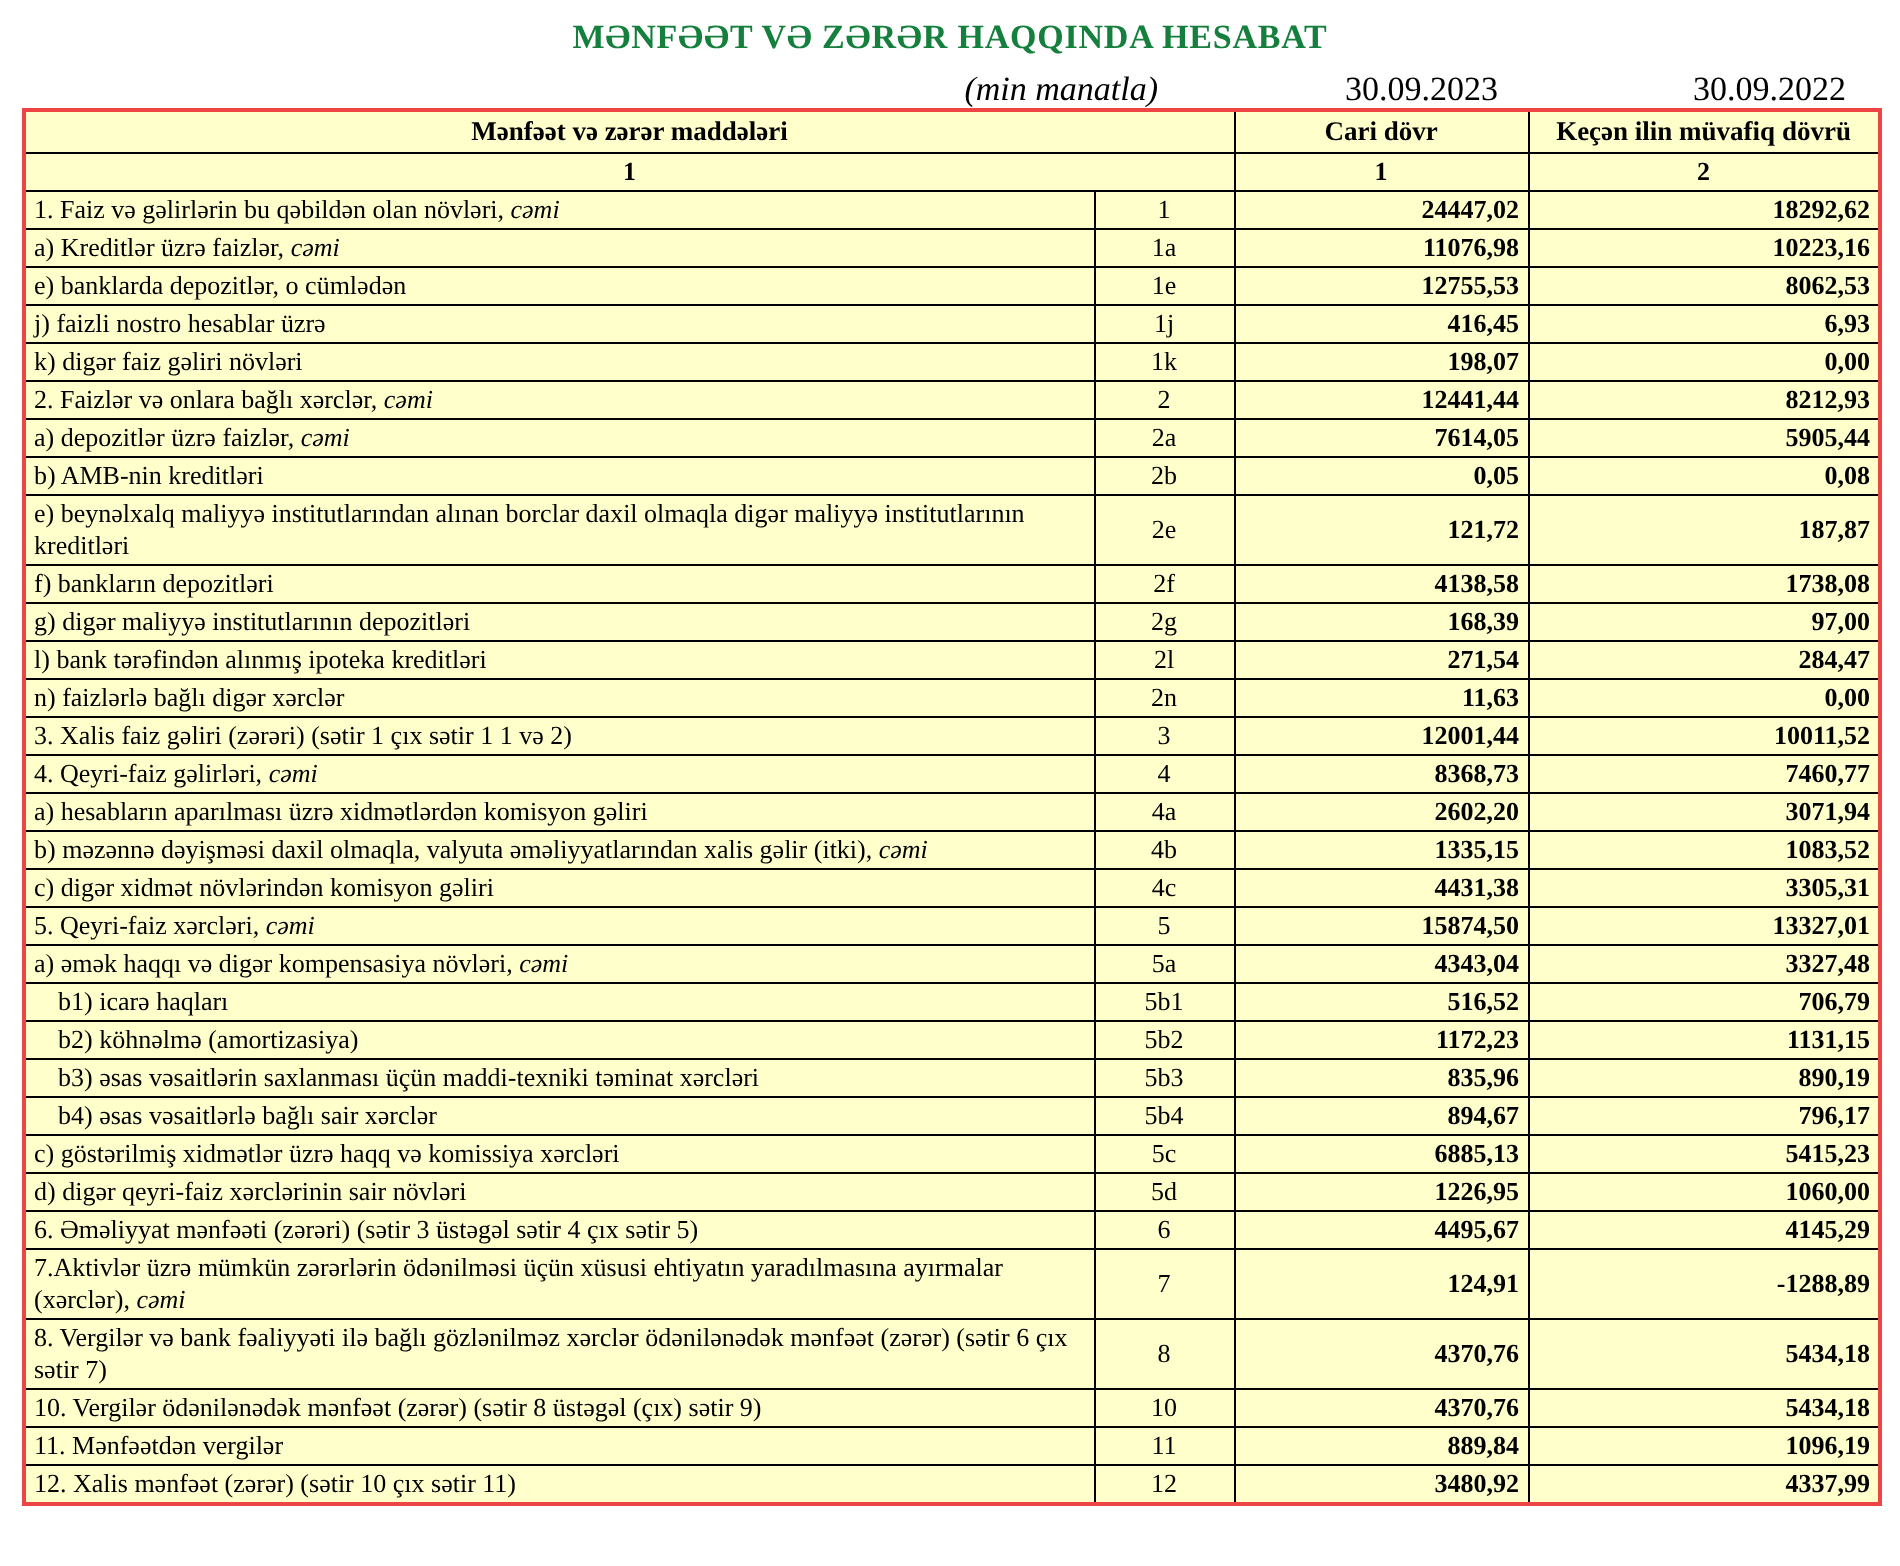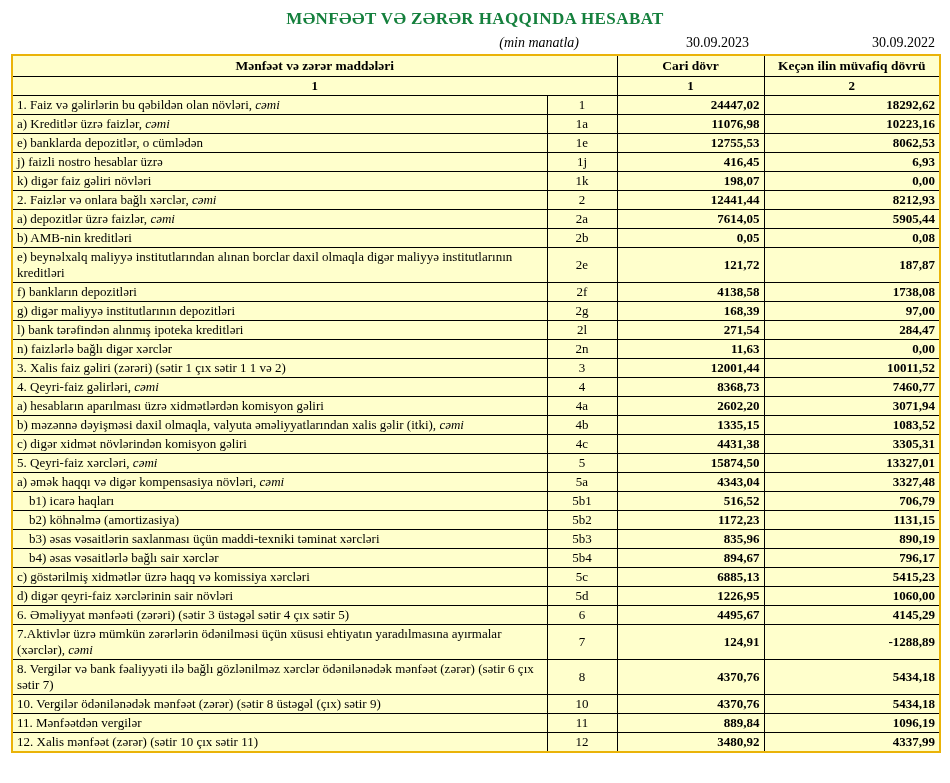--- a/index.html
+++ b/index.html
@@ -15,33 +15,33 @@
     font-size: 17px;
     font-weight: bold;
     padding-top: 9px;
     letter-spacing: 0.4px;
     color: #15803d;
   }
   .meta-row {
     position: relative;
     height: 19px;
     margin: 6px 11px 0 11px;
-    font-size: 14px;
+    font-size: 17px;
     color: #000;
   }
   .unit { position: absolute; right: 360px; font-style: italic; }
   .date-cur { position: absolute; right: 190px; }
-  .date-prev { position: absolute; right: 4px; }
+  .date-prev { position: absolute; right: 16px; }
 
   table.report {
     border-collapse: collapse;
     table-layout: fixed;
     width: 928px;
     margin: 0 11px;
-    border: 2px solid #eab308;
+    border: 2px solid #ef4444;
   }
   table.report th, table.report td {
     border: 1px solid #000;
     background: #FFFFCC;
     font-size: 13px;
     line-height: 16px;
     padding: 1px 4px;
     vertical-align: middle;
     color: #000;
     overflow: hidden;

